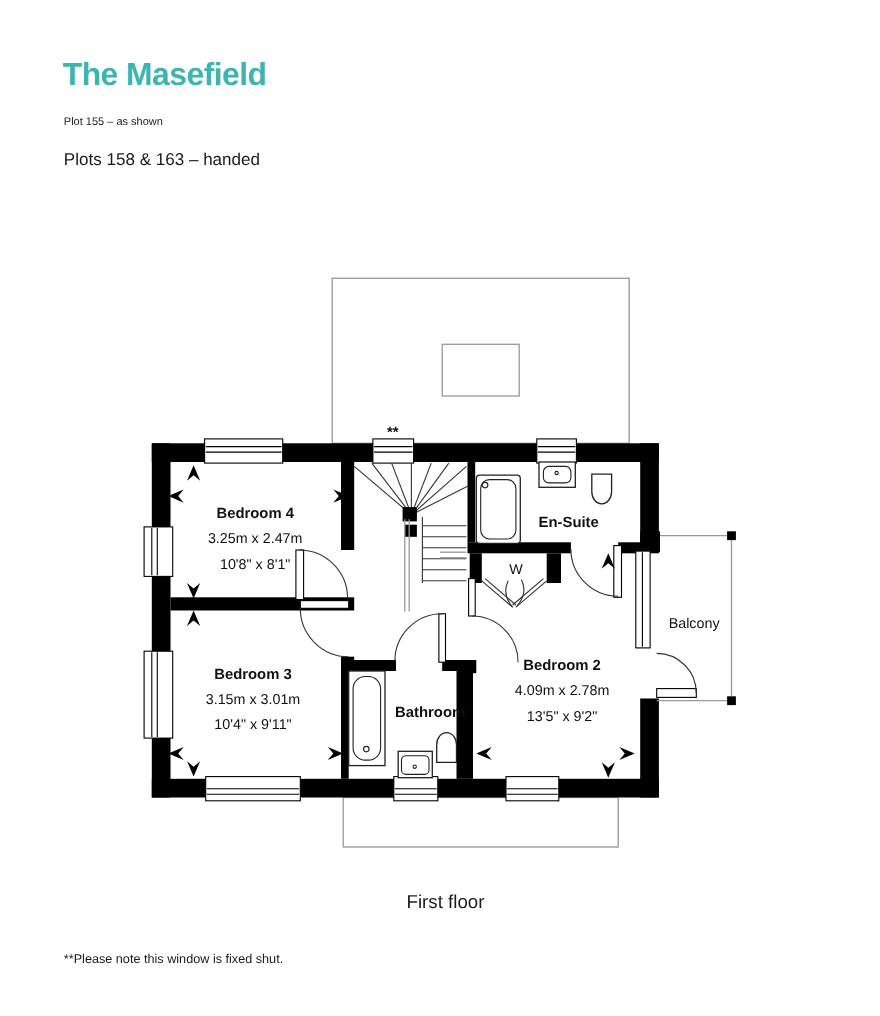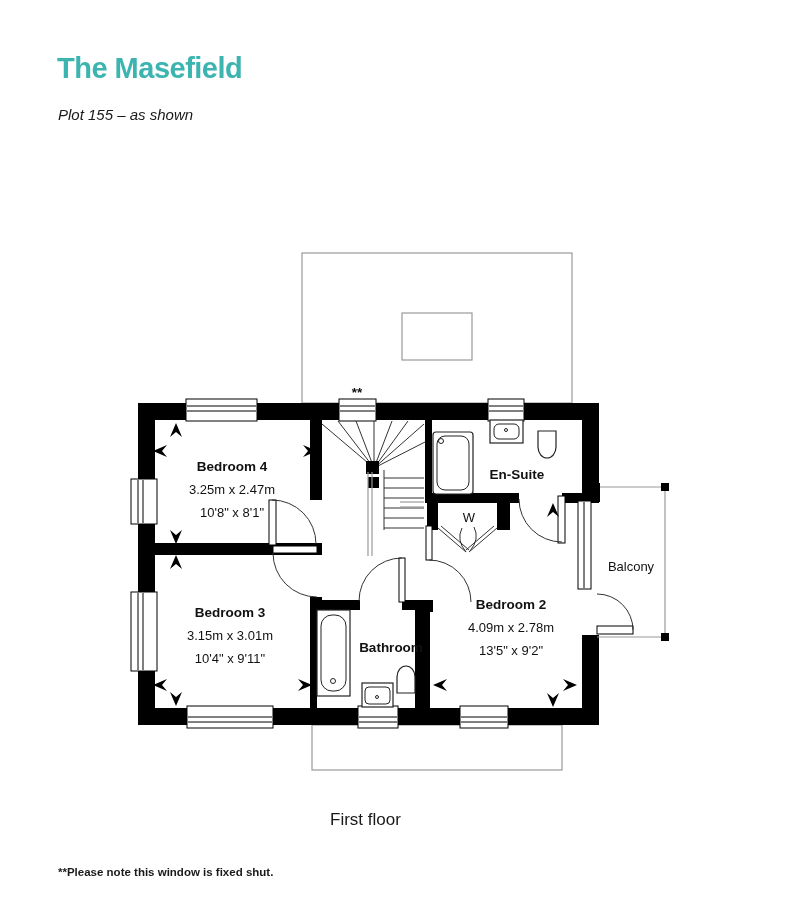--- a/index.html
+++ b/index.html
@@ -4,24 +4,24 @@
 <style>
   html,body{margin:0;padding:0;background:#ffffff;}
   .page{
     position:relative;width:800px;height:924px;background:#ffffff;overflow:hidden;
     font-family:"Liberation Sans",sans-serif;color:#1a1a1a;
   }
   .title{
     position:absolute;left:57px;top:52px;font-size:29px;font-weight:700;
     letter-spacing:-0.5px;
   }
-  .plot-line1{position:absolute;left:58px;top:106px;font-size:15px;font-style:italic;}
+  .plot-line1{position:absolute;left:58px;top:106px;font-size:10px;}
   .plot-line2{position:absolute;left:58px;top:137px;font-size:15.5px;}
-  .floor-label{position:absolute;left:330px;top:810px;width:150px;text-align:left;font-size:17px;}
-  .footnote{position:absolute;left:58px;top:866px;font-size:11.5px;font-weight:700;}
+  .floor-label{position:absolute;left:330px;top:810px;width:150px;text-align:center;font-size:17px;}
+  .footnote{position:absolute;left:58px;top:866px;font-size:11.5px;font-weight:400;}
   svg{position:absolute;left:0;top:0;}
   .wall{fill:#000000;stroke:none;}
   .win{fill:#ffffff;stroke:#000000;stroke-width:1;}
   .winline{stroke:#000000;stroke-width:1;}
   .leaf{fill:#ffffff;stroke:#000000;stroke-width:1;}
   .arc{fill:none;stroke:#333333;stroke-width:1;}
   .thin{stroke:#333333;stroke-width:1;fill:none;}
   .gray{stroke:#9a9a9a;stroke-width:1.2;fill:none;}
   .fix{fill:#ffffff;stroke:#222222;stroke-width:1.2;}
   .fixthin{fill:none;stroke:#222222;stroke-width:1;}
@@ -29,20 +29,21 @@
   .lbl{fill:#111111;font-family:"Liberation Sans",sans-serif;font-size:13px;}
   .lbl-b{fill:#111111;font-family:"Liberation Sans",sans-serif;font-size:13.5px;font-weight:700;}
 </style>
 </head>
 <body>
 
 <div class="page">
 
   <div class="title" style="color:#3CB4B0;">The Masefield</div>
   <div class="plot-line1">Plot 155 – as shown</div>
+  <div class="plot-line2">Plots 158 &amp; 163 – handed</div>
 
   <svg width="800" height="924" viewBox="0 0 800 924">
 
     <g>
       <rect class="gray" x="302" y="253" width="270" height="150"></rect>
       <rect class="gray" x="402" y="313" width="70" height="47"></rect>
     </g>
 
     <g>
       <rect class="gray" x="312" y="725" width="250" height="45"></rect>

